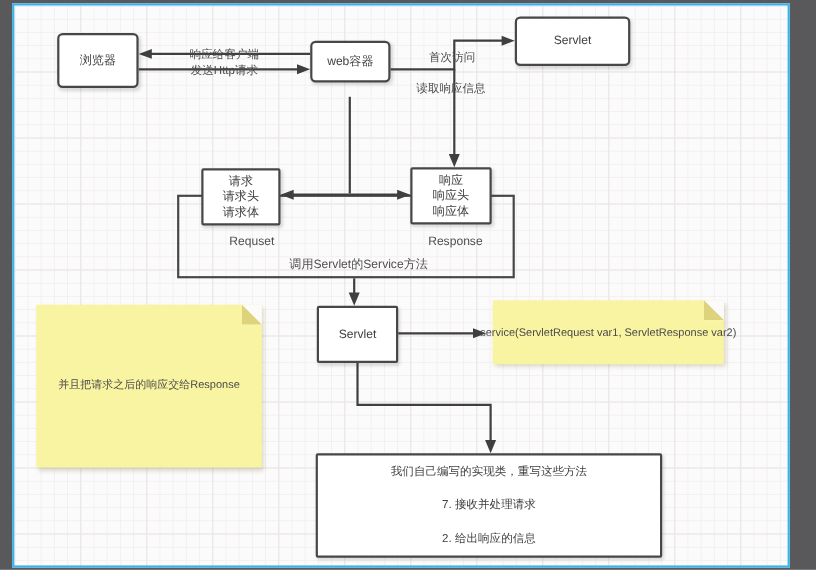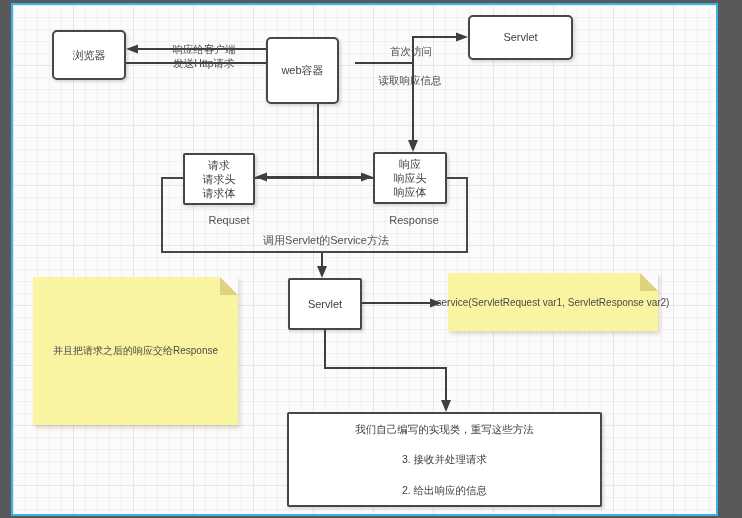--- a/index.html
+++ b/index.html
@@ -101,21 +101,21 @@
   <g>
     <polyline class="edge-line" points="325,330 325,368 446,368 446,402"></polyline>
     <polygon class="edge-head" points="446,412 441,400 451,400"></polygon>
   </g>
 </svg>
 
 <div class="node r4" style="left:52px;top:30px;width:74px;height:50px;">
   <span>浏览器</span>
 </div>
 
-<div class="node r4" style="left:266px;top:37px;width:73px;height:67px;">
+<div class="node r4" style="left:282px;top:37px;width:73px;height:38px;">
   <span>web容器</span>
 </div>
 
 <div class="node r4" style="left:468px;top:15px;width:105px;height:45px;">
   <span>Servlet</span>
 </div>
 
 <div class="node r2" style="left:183px;top:153px;width:72px;height:52px;line-height:14px;">
   <span>请求</span>
   <span>请求头</span>
@@ -127,21 +127,21 @@
   <span>响应头</span>
   <span>响应体</span>
 </div>
 
 <div class="node r2" style="left:288px;top:278px;width:74px;height:52px;">
   <span>Servlet</span>
 </div>
 
 <div class="node r2 impl-box" style="left:287px;top:412px;width:315px;height:95px;">
   <span>我们自己编写的实现类，重写这些方法</span>
-  <span>3. 接收并处理请求</span>
+  <span>7. 接收并处理请求</span>
   <span>2. 给出响应的信息</span>
 </div>
 
 <span class="lbl" style="left:204px;top:43px;">响应给客户端</span>
 <span class="lbl" style="left:204px;top:57px;">发送Http请求</span>
 <span class="lbl" style="left:411px;top:45px;">首次访问</span>
 <span class="lbl" style="left:410px;top:74px;">读取响应信息</span>
 
 <span class="lbl caption" style="left:229px;top:214px;">Requset</span>
 <span class="lbl caption" style="left:414px;top:214px;">Response</span>

